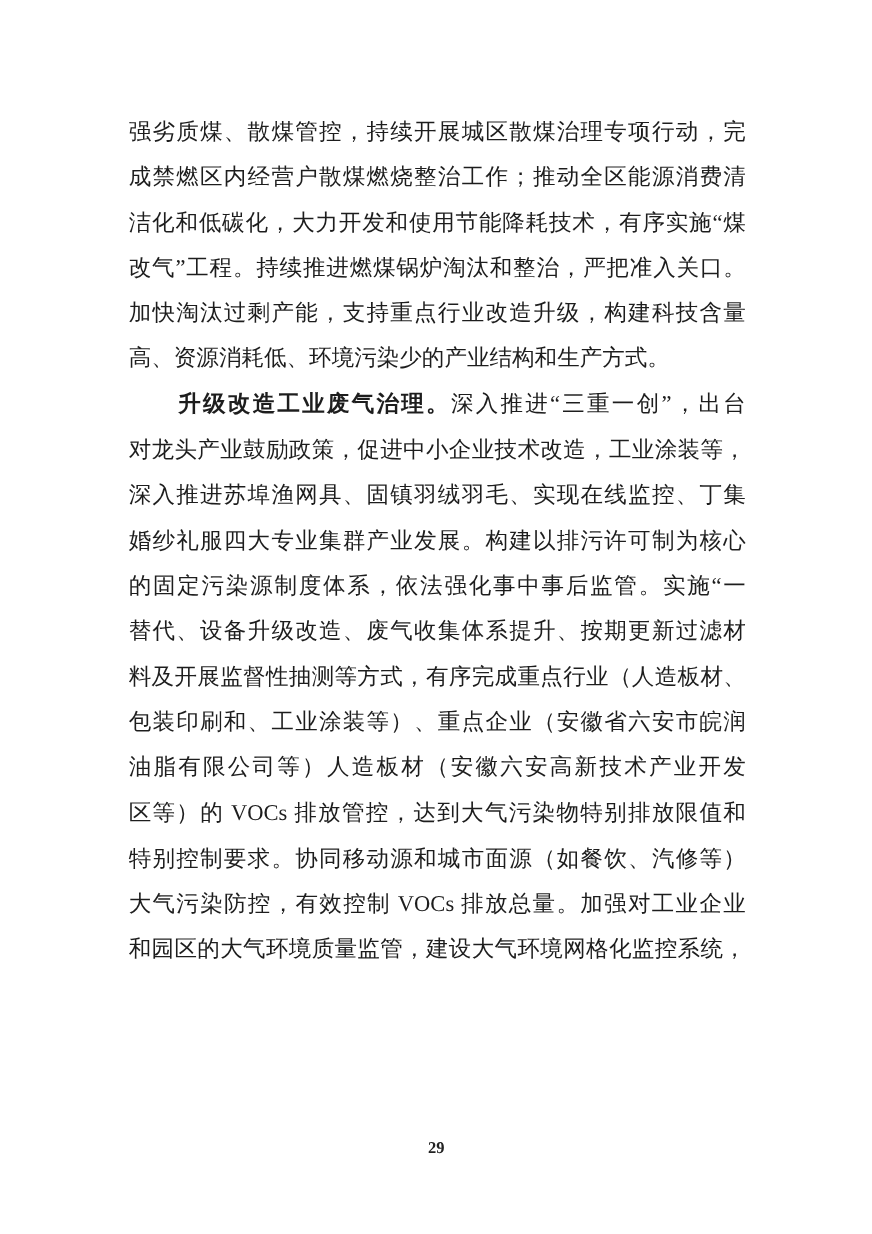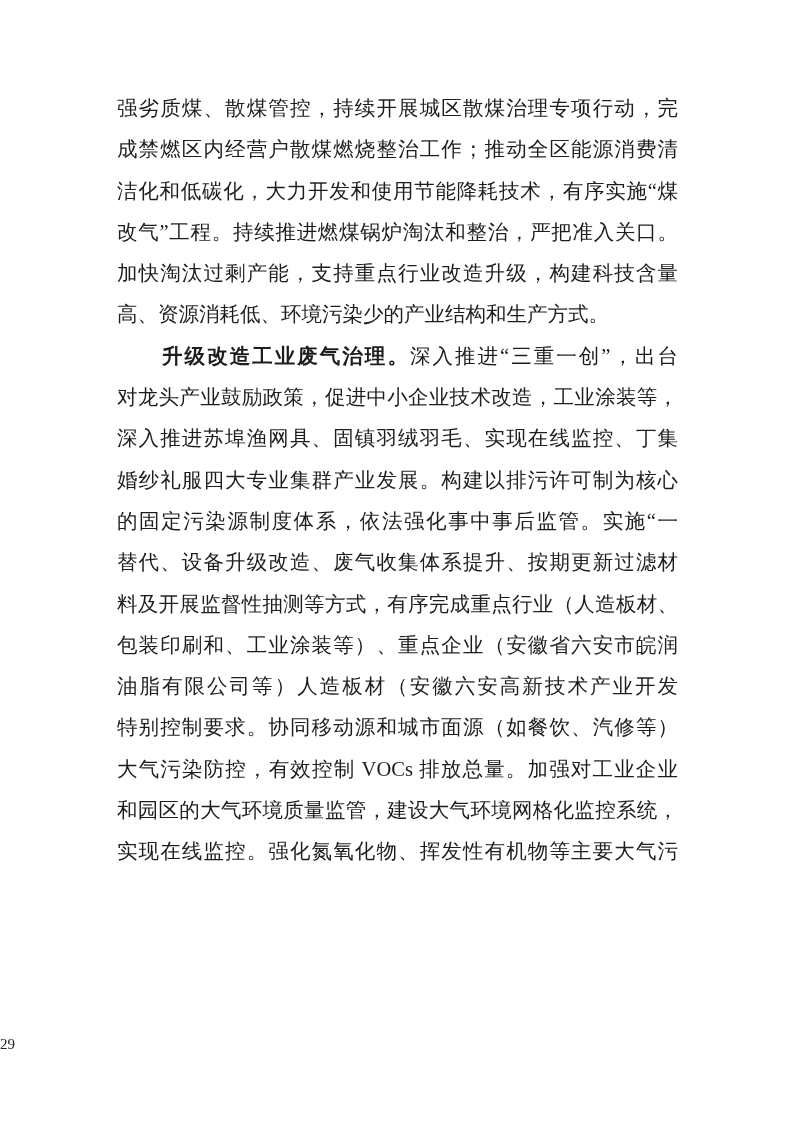--- a/index.html
+++ b/index.html
@@ -16,21 +16,21 @@
     overflow: hidden;
   }
   .page {
     position: absolute;
     inset: 0;
     background: #ffffff;
   }
   .text-block {
     position: absolute;
     left: 117px;
-    top: 88px;
+    top: 100px;
     width: 561px;
     font-size: 20.5px;
     line-height: 41.3px;
   }
   .line {
     height: 41.3px;
     text-align: justify;
     text-align-last: justify;
     letter-spacing: 0;
   }
@@ -39,22 +39,24 @@
     text-align-last: left;
   }
   .line b {
     font-weight: bold;
   }
   .page-number {
     position: absolute;
     top: 1036px;
     left: 0;
     width: 100%;
+    text-align: center;
     font-size: 15px;
     color: #222222;
+    font-weight: bold;
   }
 </style>
 </head>
 <body>
 
 <div class="page">
   <div class="text-block" id="text-block">
       <div class="line"><span>强劣质煤、散煤管控，持续开展城区散煤治理专项行动，完</span></div>
       <div class="line"><span>成禁燃区内经营户散煤燃烧整治工作；推动全区能源消费清</span></div>
       <div class="line"><span>洁化和低碳化，大力开发和使用节能降耗技术，有序实施“煤</span></div>
@@ -63,19 +65,19 @@
       <div class="line pend"><span>高、资源消耗低、环境污染少的产业结构和生产方式。</span></div>
       <div class="line"><b>　　升级改造工业废气治理。</b><span>深入推进“三重一创”，出台</span></div>
       <div class="line"><span>对龙头产业鼓励政策，促进中小企业技术改造，工业涂装等，</span></div>
       <div class="line"><span>深入推进苏埠渔网具、固镇羽绒羽毛、实现在线监控、丁集</span></div>
       <div class="line"><span>婚纱礼服四大专业集群产业发展。构建以排污许可制为核心</span></div>
       <div class="line"><span>的固定污染源制度体系，依法强化事中事后监管。实施“一</span></div>
       <div class="line"><span>替代、设备升级改造、废气收集体系提升、按期更新过滤材</span></div>
       <div class="line"><span>料及开展监督性抽测等方式，有序完成重点行业（人造板材、</span></div>
       <div class="line"><span>包装印刷和、工业涂装等）、重点企业（安徽省六安市皖润</span></div>
       <div class="line"><span>油脂有限公司等）人造板材（安徽六安高新技术产业开发</span></div>
+      <div class="line"><span>区等）的 VOCs 排放管控，达到大气污染物特别排放限值和</span></div>
       <div class="line"><span>特别控制要求。协同移动源和城市面源（如餐饮、汽修等）</span></div>
       <div class="line"><span>大气污染防控，有效控制 VOCs 排放总量。加强对工业企业</span></div>
       <div class="line"><span>和园区的大气环境质量监管，建设大气环境网格化监控系统，</span></div>
-      <div class="line"><span>实现在线监控。强化氮氧化物、挥发性有机物等主要大气污</span></div>
     </div>
   <div class="page-number">29</div>
 </div>
 
 </body></html>

